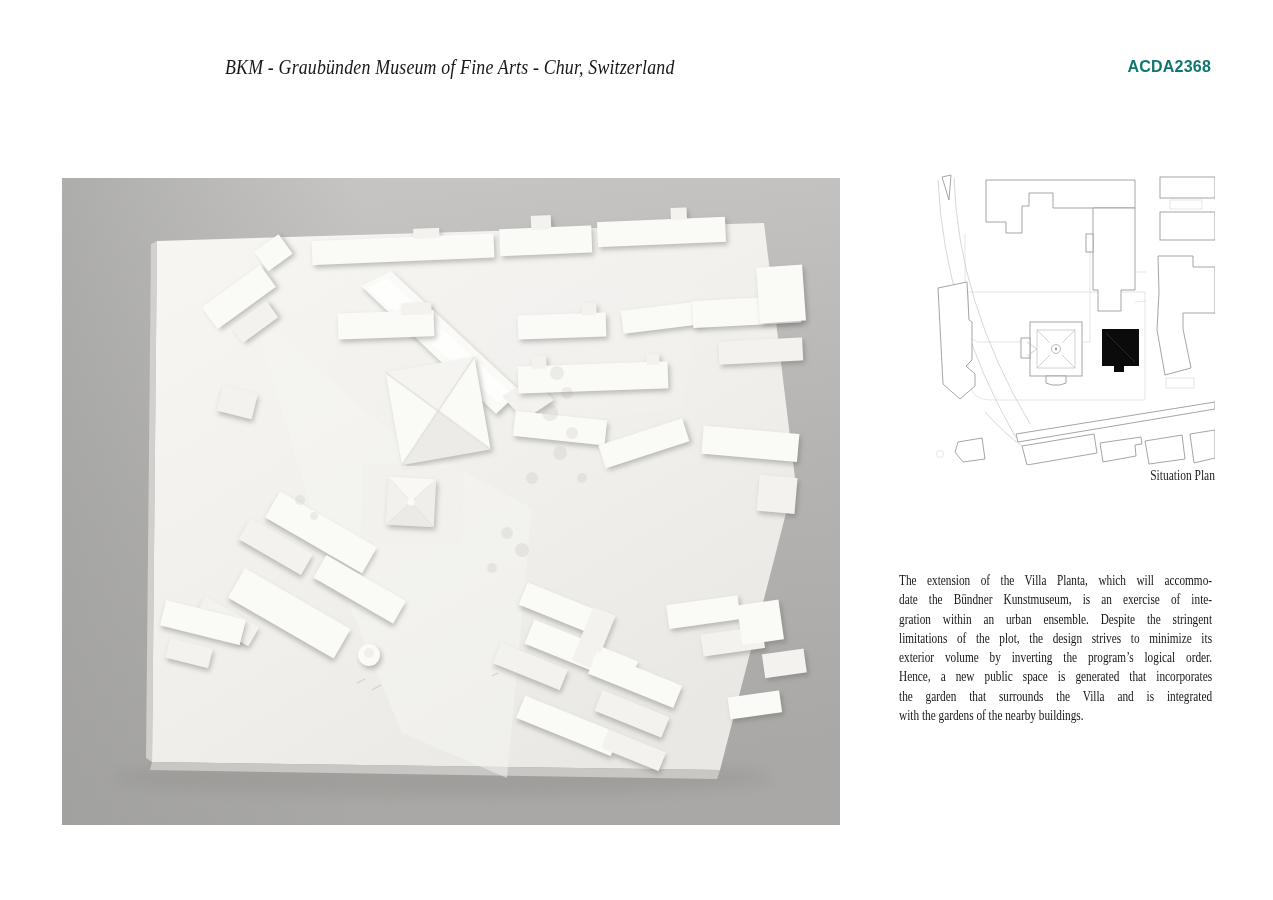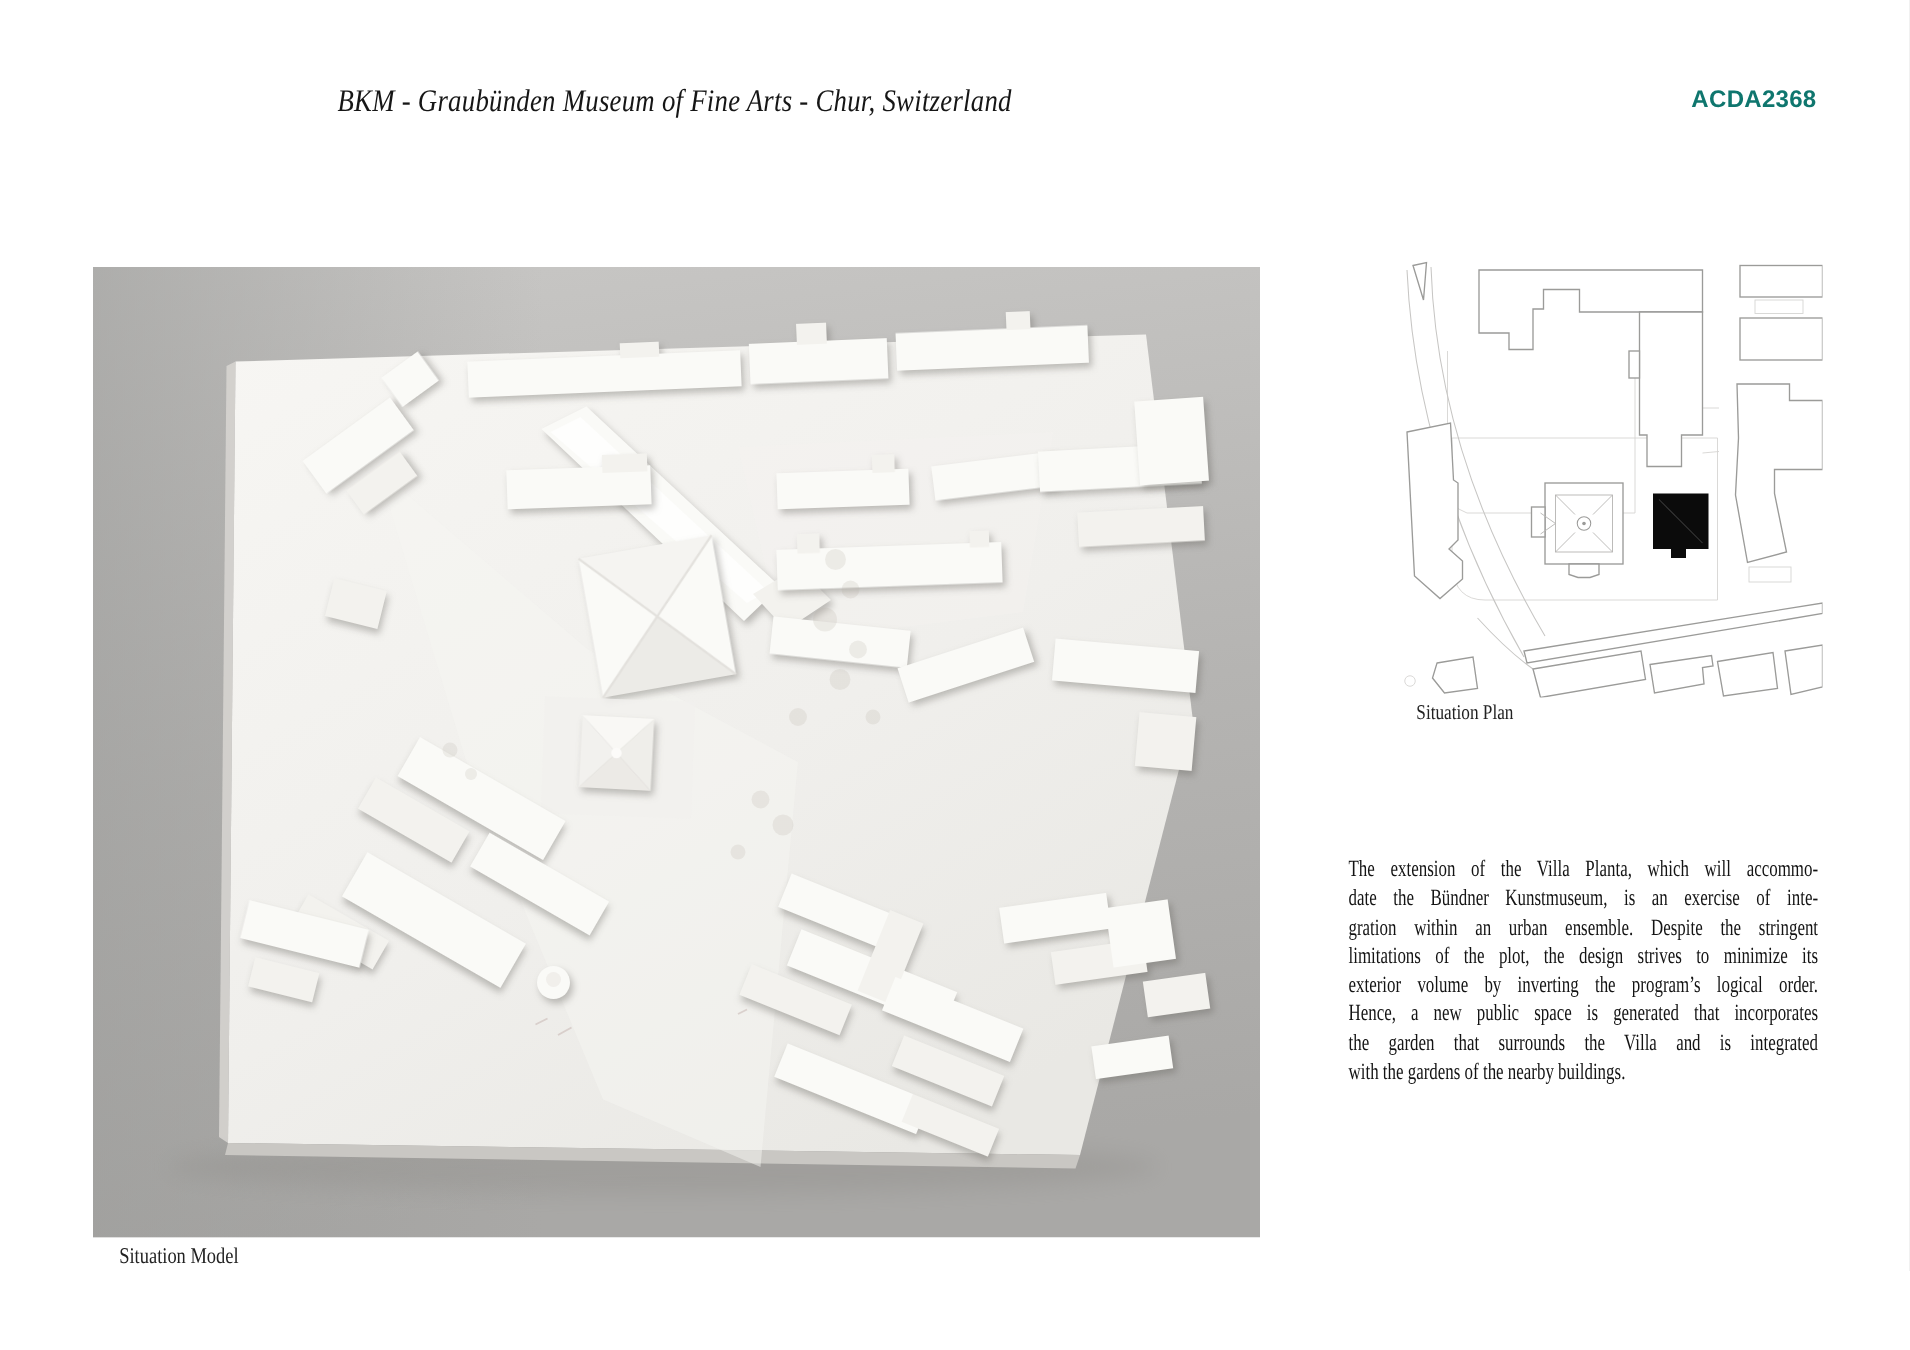--- a/index.html
+++ b/index.html
@@ -16,21 +16,21 @@
   }
   .code {
     position:absolute; top:58px; right:62px;
     font-family:"Liberation Sans","DejaVu Sans",sans-serif;
     font-weight:bold; font-size:16px; letter-spacing:.2px; color:#0f766e;
   }
   
   .model-fig { position:absolute; left:62px; top:178px; width:778px; }
   .model-fig svg { display:block; }
   .caption {
-    display:block; font-size:15px; color:#222;
+    display:block; text-align:right; font-size:15px; color:#222;
     margin-top:5px; white-space:nowrap;
   }
   .cap-scale { display:inline-block; transform:scaleX(.82); transform-origin:100% 50%; }
   
   .plan-fig { position:absolute; left:930px; top:172px; width:285px; }
   .plan-fig svg { display:block; }
   .plan-fig .caption { margin-top:3px; font-size:14px; }
   
   .desc {
     position:absolute; left:899px; top:570px; width:430px;
@@ -212,23 +212,20 @@
           <circle cx="445" cy="355" r="6"></circle>
           <circle cx="460" cy="372" r="7"></circle>
         <circle cx="430" cy="390" r="5"></circle>
           <circle cx="238" cy="322" r="5"></circle>
           <circle cx="252" cy="338" r="4"></circle>
       </g>
       <g stroke="#c4b2ae" stroke-width="1.2" opacity=".5" fill="none">
         <path d="M295,505 l8,-4 M310,512 l9,-5 M430,498 l6,-3"></path>
       </g>
     </svg>
-    <figcaption class="caption">
-      <span class="cap-scale">Situation Model</span>
-    </figcaption>
   </figure>
 
   <figure class="plan-fig" style="margin:0">
     <svg width="285" height="293" viewBox="0 0 285 293" aria-label="situation plan line drawing">
 
       <g>
         <path class="pl-faint" d="M35,62 L35,150 Q35,166 48,170 L160,170 L160,62"></path>
         <path class="pl-faint" d="M38,120 L215,120 L215,228 L60,228 Q40,228 38,206 Z"></path>
         <rect class="pl-faint" x="240" y="28" width="32" height="9"></rect>
         <rect class="pl-faint" x="236" y="206" width="28" height="10"></rect>

